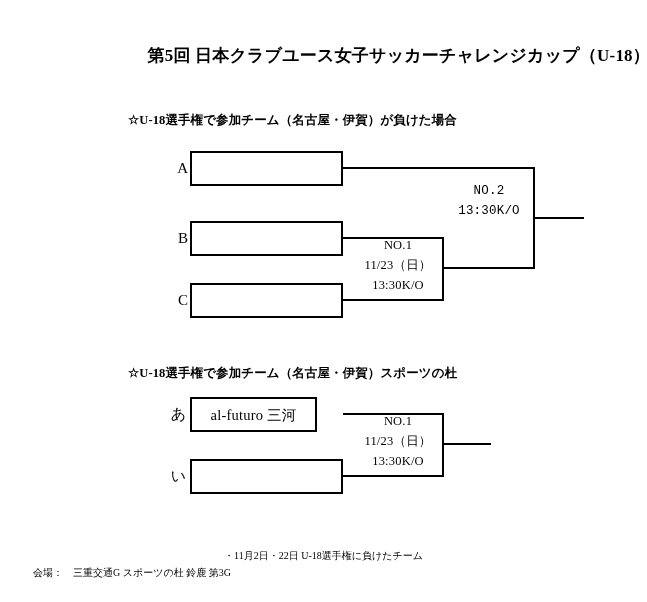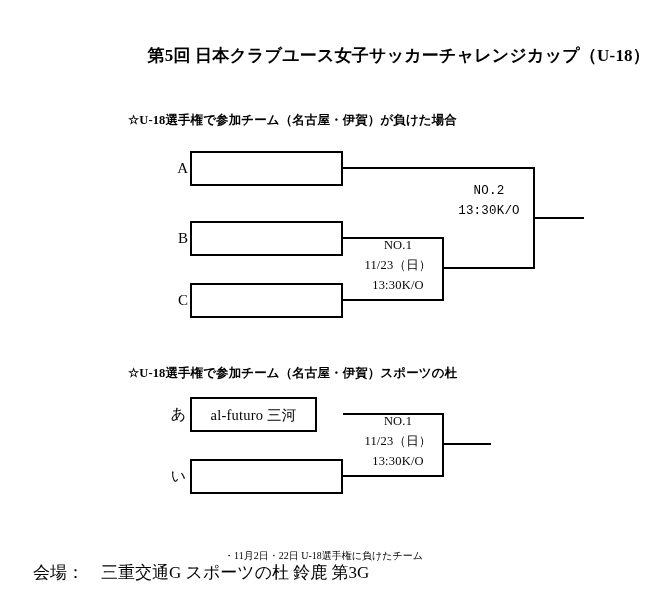--- a/index.html
+++ b/index.html
@@ -103,21 +103,21 @@
     text-align: center;
     font-size: 10px;
     line-height: 18px;
     white-space: nowrap;
     margin-top: 44px;
   }
   .venue-line {
     position: absolute;
     left: 33px;
     top: 564px;
-    font-size: 17px;
+    font-size: 10px;
     line-height: 18px;
     white-space: nowrap;
   }
 </style>
 </head>
 <body>
 
 <div class="title-block">
   <div class="title-line">第5回 日本クラブユース女子サッカーチャレンジカップ（U-18）</div>
 </div>

